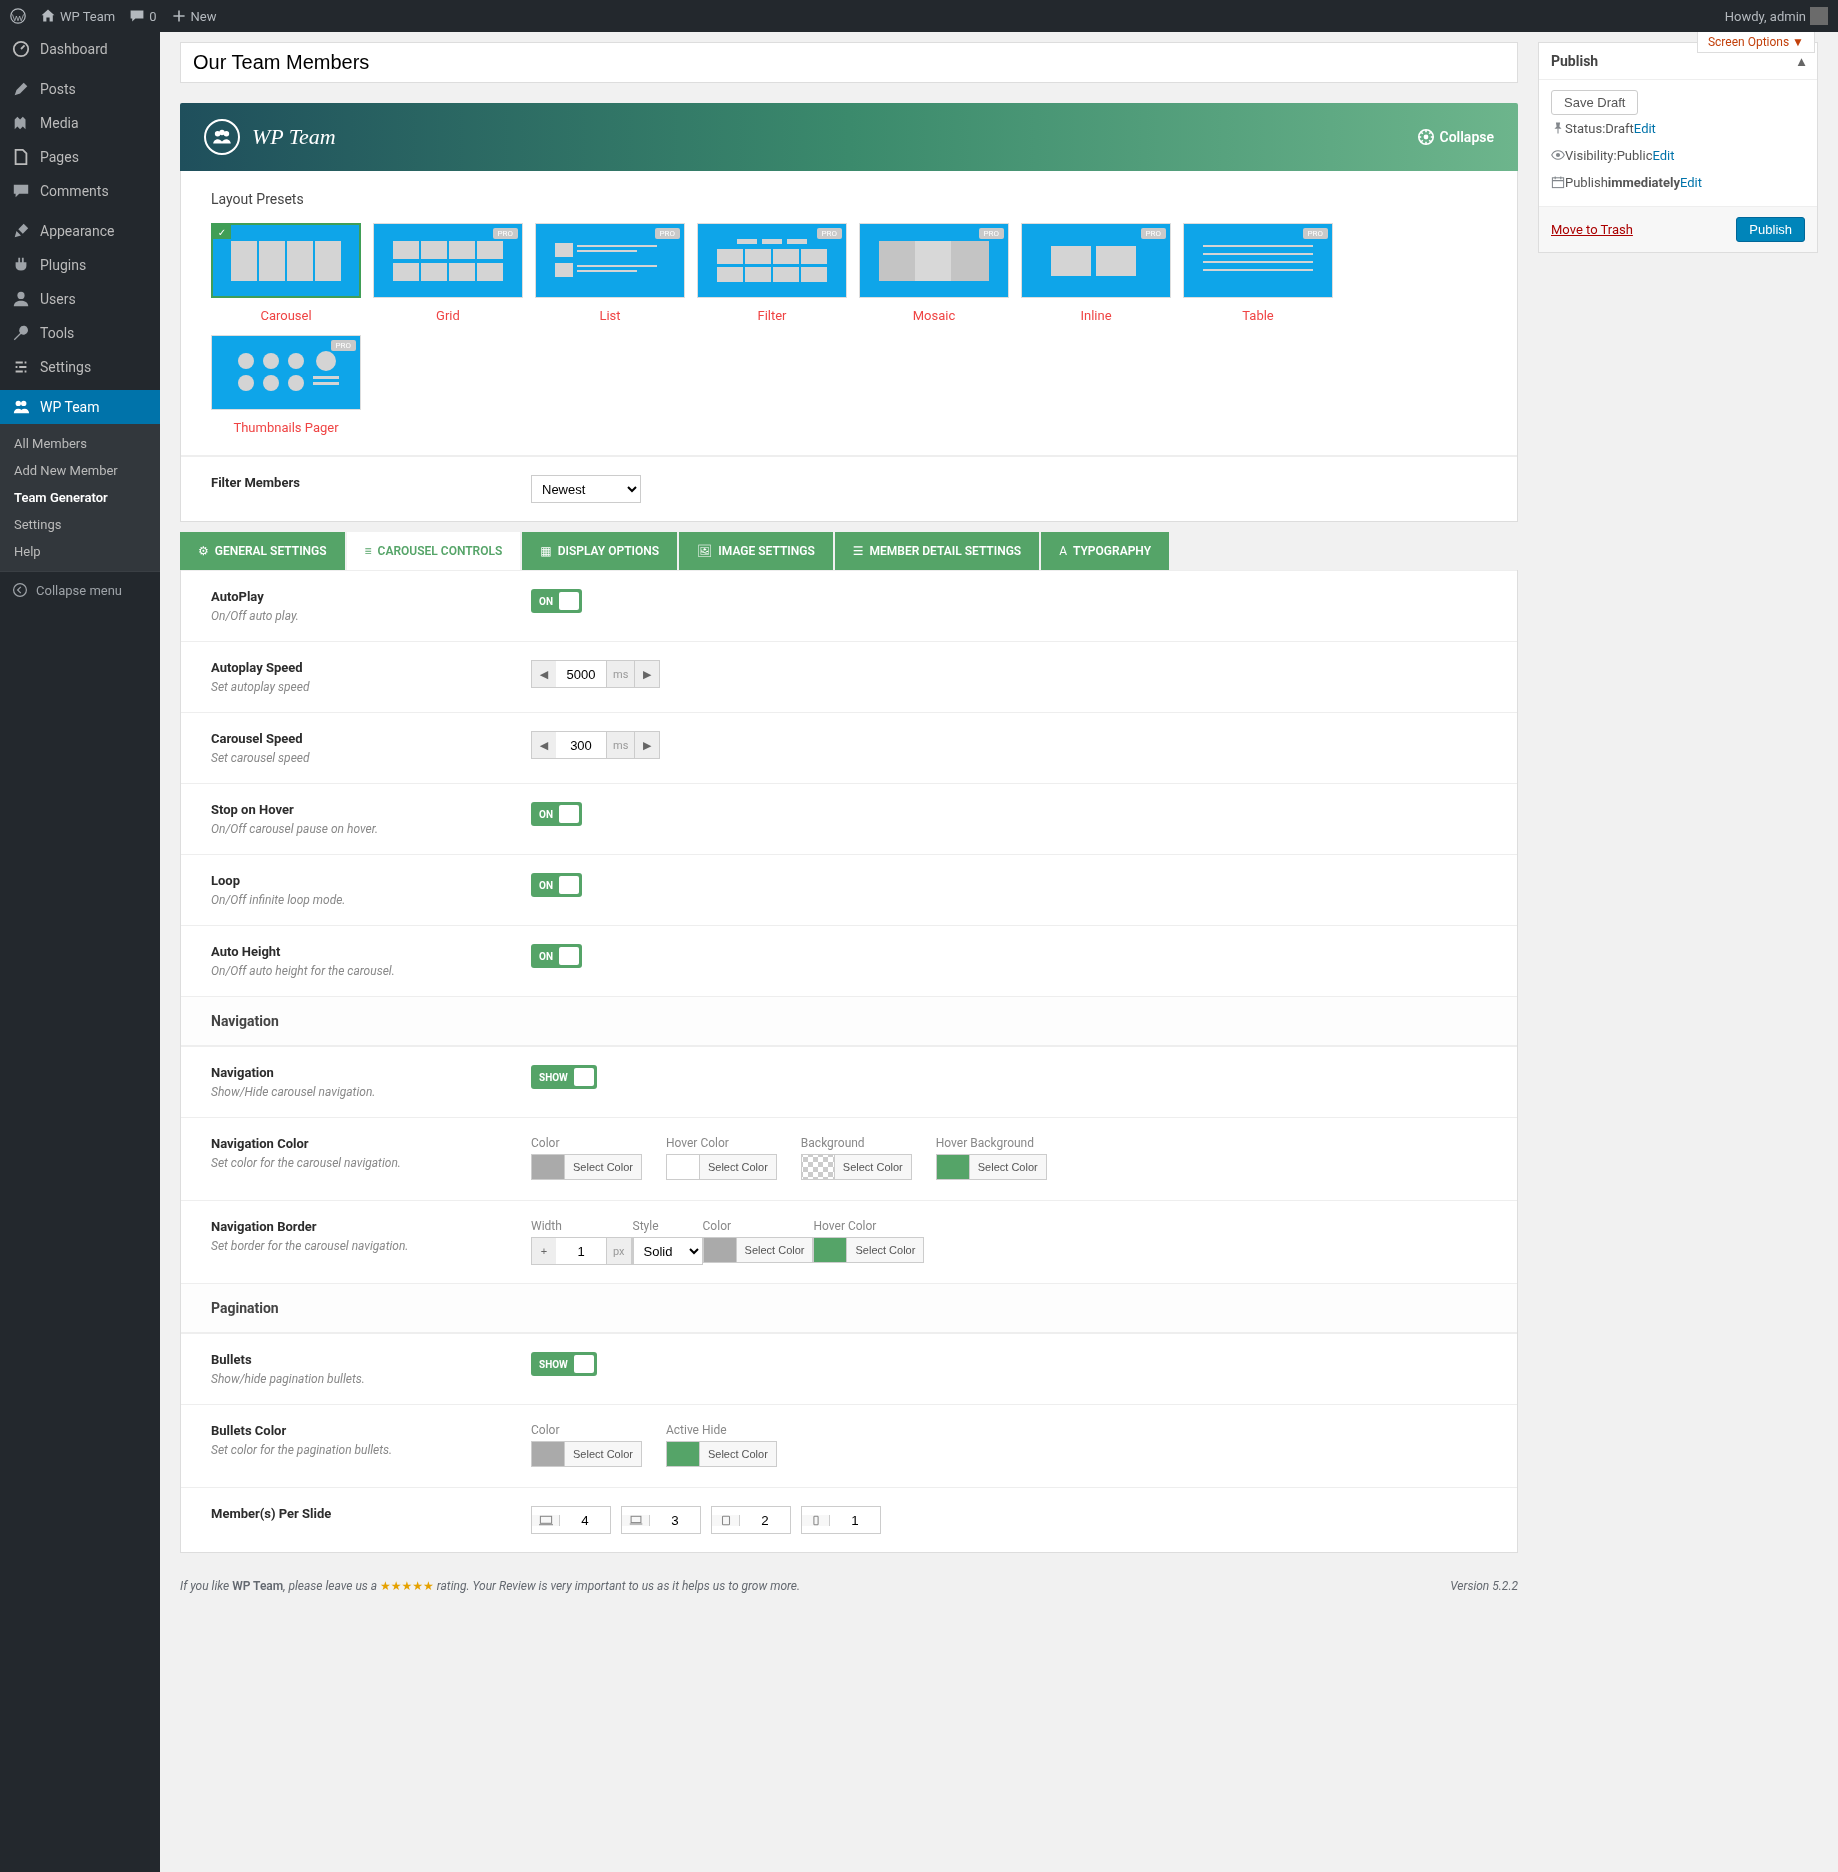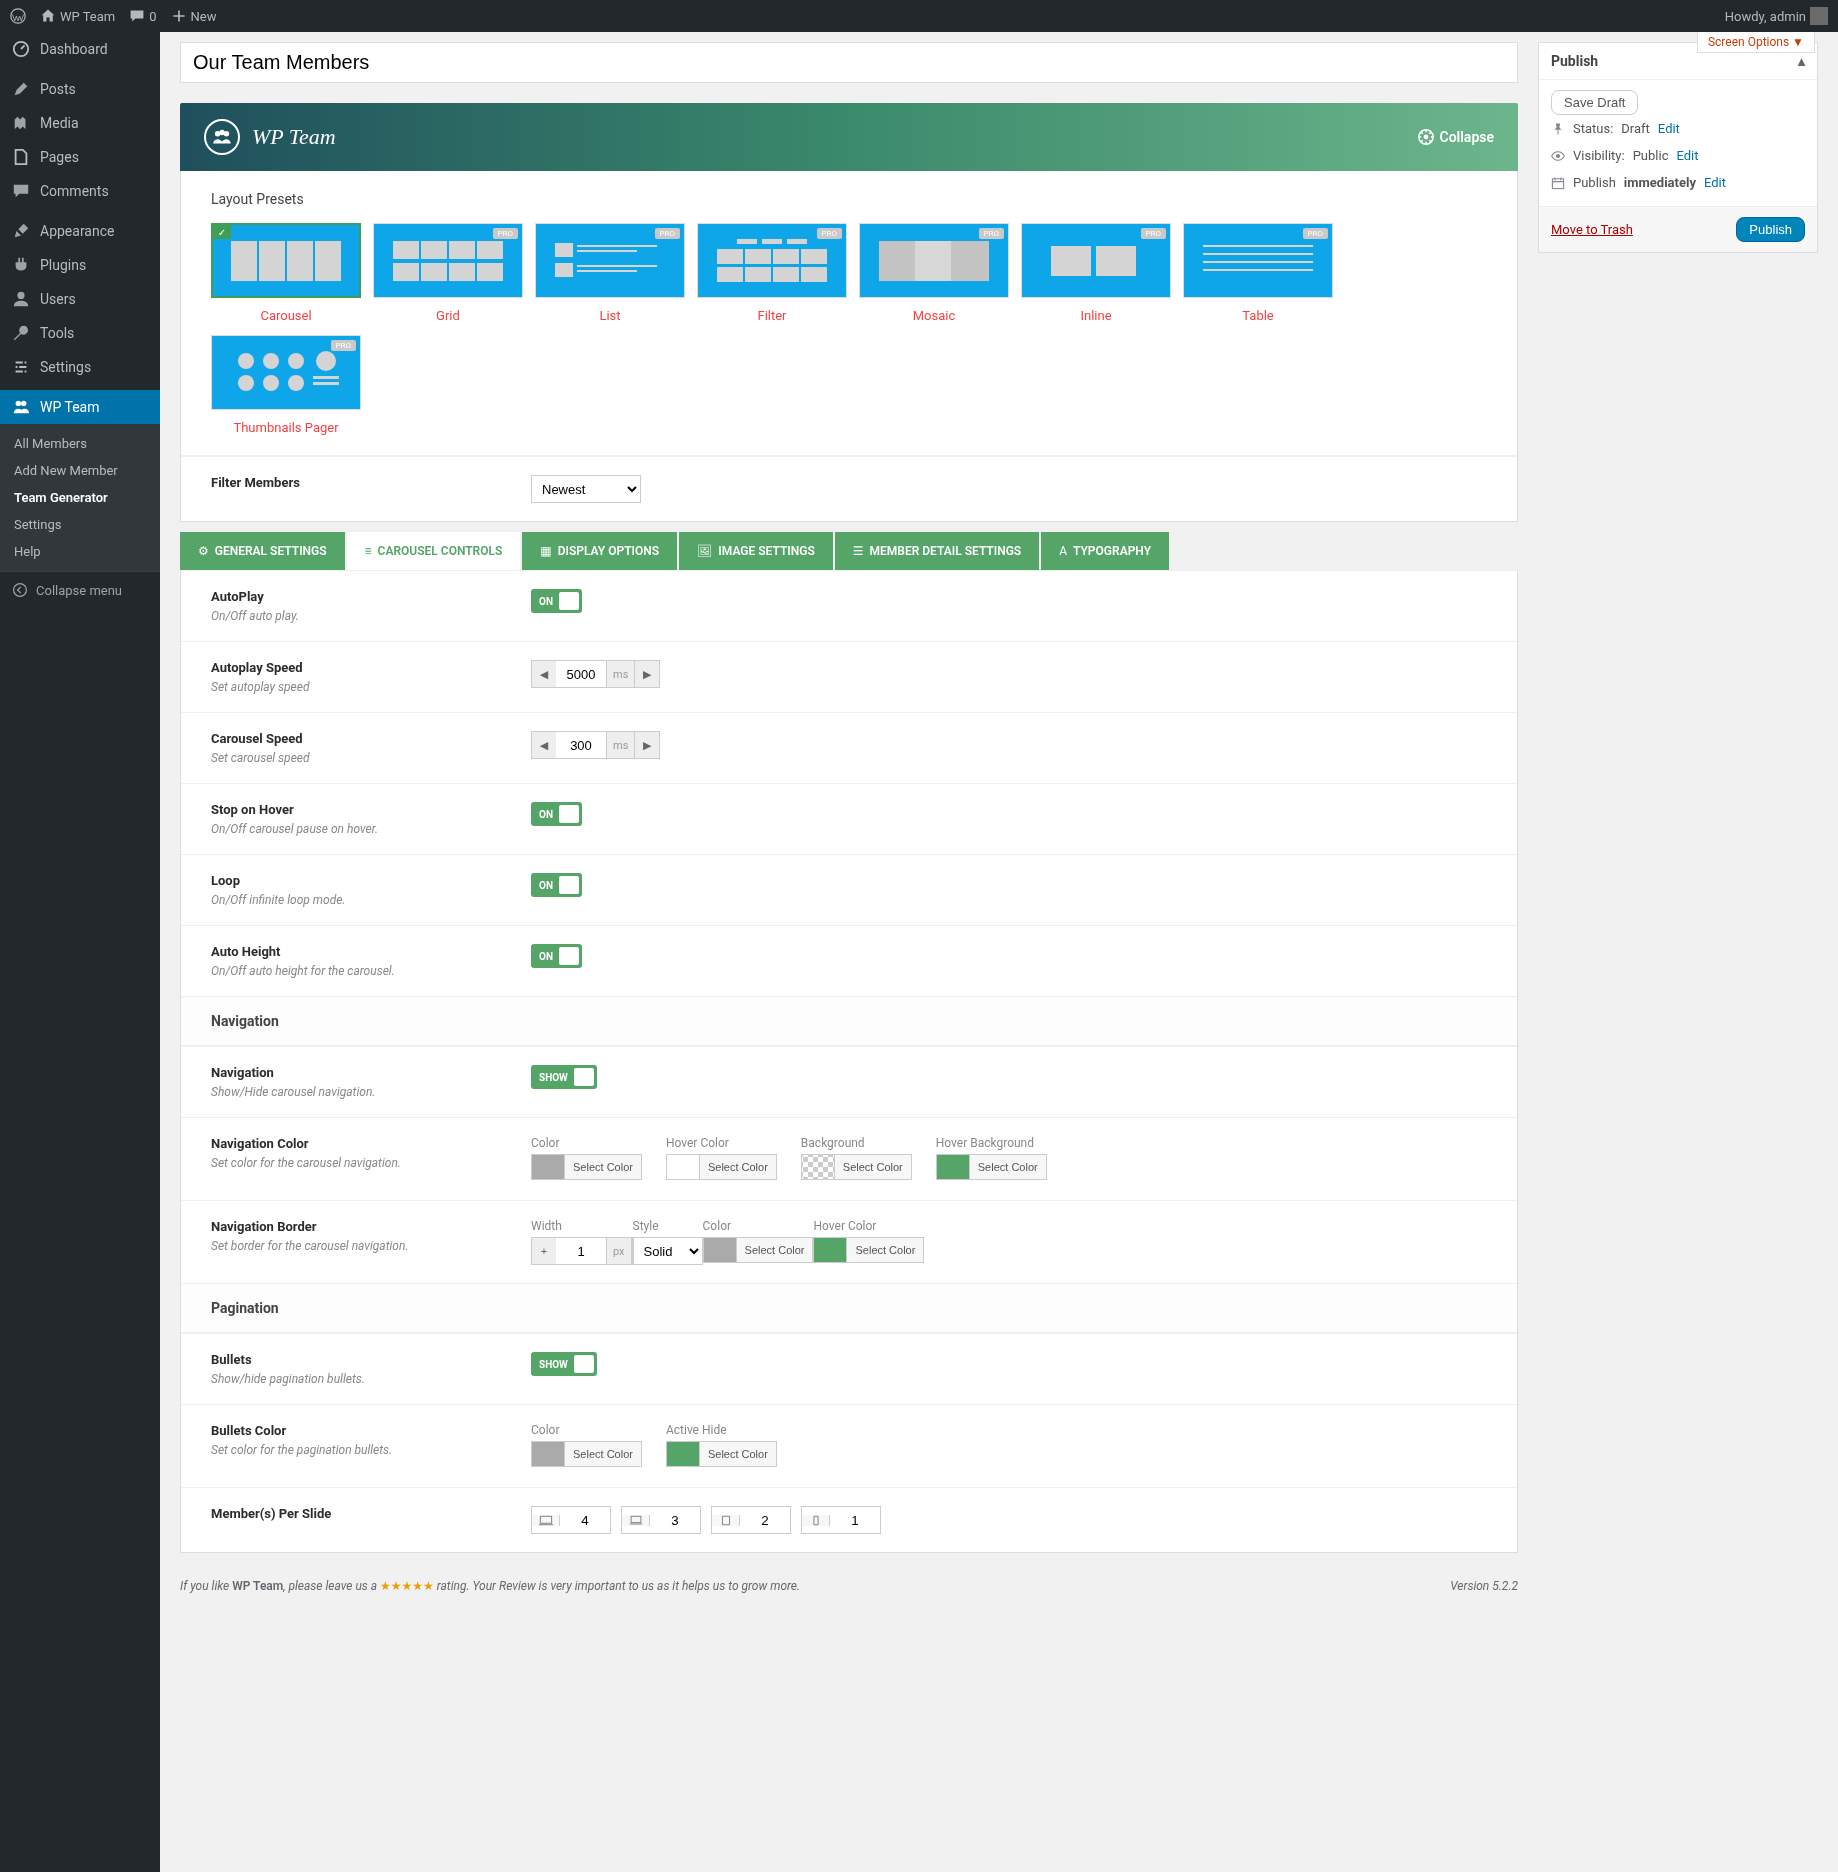--- a/index.html
+++ b/index.html
@@ -44,25 +44,25 @@
 
 .title-input{width:100%;padding:8px 12px;font-size:20px;border:1px solid #ddd;background:#fff;margin-bottom:20px}
 
 
 .postbox{background:#fff;border:1px solid #ddd;margin-bottom:20px}
 .postbox h2{font-size:14px;padding:10px 12px;border-bottom:1px solid #eee;display:flex;justify-content:space-between;align-items:center}
 .postbox h2 .toggle{color:#666}
 .postbox .inside{padding:10px 12px}
 
 
-.pub-row{display:flex;align-items:center;gap:8px;padding:6px 0;font-size:13px;color:#555}
+.pub-row{display:flex;align-items:flex-start;padding:6px 0;font-size:13px;color:#555}
 .pub-row svg{width:14px;height:14px;fill:#82878c}
 .pub-actions{display:flex;justify-content:space-between;align-items:center;border-top:1px solid #eee;padding:10px 12px;background:#f7f7f7}
 .pub-actions .trash{color:#a00;text-decoration:underline}
-.btn{background:#fff;border:1px solid #ccc;padding:4px 12px;font-size:13px;border-radius:8px;cursor:pointer;color:#555}
+.btn{background:#fff;border:1px solid #ccc;padding:4px 12px;font-size:13px;border-radius:3px;cursor:pointer;color:#555}
 .btn-primary{background:#0085ba;border-color:#006799;color:#fff}
 
 
 .banner{background:linear-gradient(90deg,#1f4f5c 0%,#3b8a6c 50%,#6db58c 100%);color:#fff;padding:16px 24px;display:flex;justify-content:space-between;align-items:center;border-radius:2px 2px 0 0}
 .banner .logo{display:flex;align-items:center;gap:12px;font-family:Georgia,serif;font-size:22px;font-style:italic}
 .banner .logo-circle{width:36px;height:36px;border:2px solid #fff;border-radius:50%;display:flex;align-items:center;justify-content:center}
 .banner .support{display:flex;align-items:center;gap:6px;font-size:14px;font-weight:600}
 
 
 .panel{background:#fff;border:1px solid #ddd;border-top:0}

